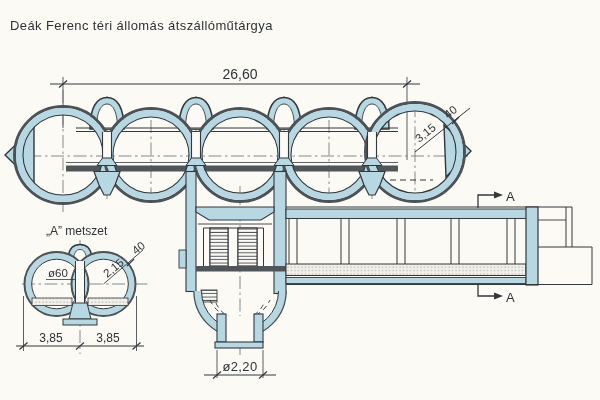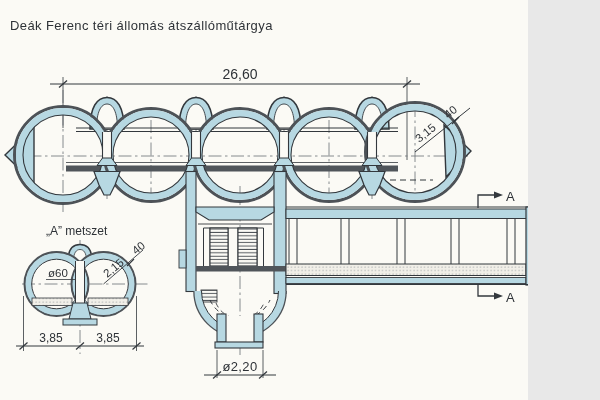--- a/index.html
+++ b/index.html
@@ -1,16 +1,16 @@
 <!DOCTYPE html>
 <html><head>
 <meta charset="utf-8">
 <style>
   html,body{margin:0;padding:0;background:#e8e8e8;}
-  #stage{width:528px;height:400px;position:relative;background:#fbfaf5;overflow:hidden;
+  #stage{width:600px;height:400px;position:relative;background:#fbfaf5;overflow:hidden;
          font-family:"Liberation Sans", sans-serif;}
   svg{display:block}
   text{fill:#2e3237;}
   .t13{font-size:13px;letter-spacing:.4px;}
   .t14{font-size:14px;}
   .t12{font-size:12px;}
   .t11{font-size:11.5px;}
 </style>
 </head>
 <body>

